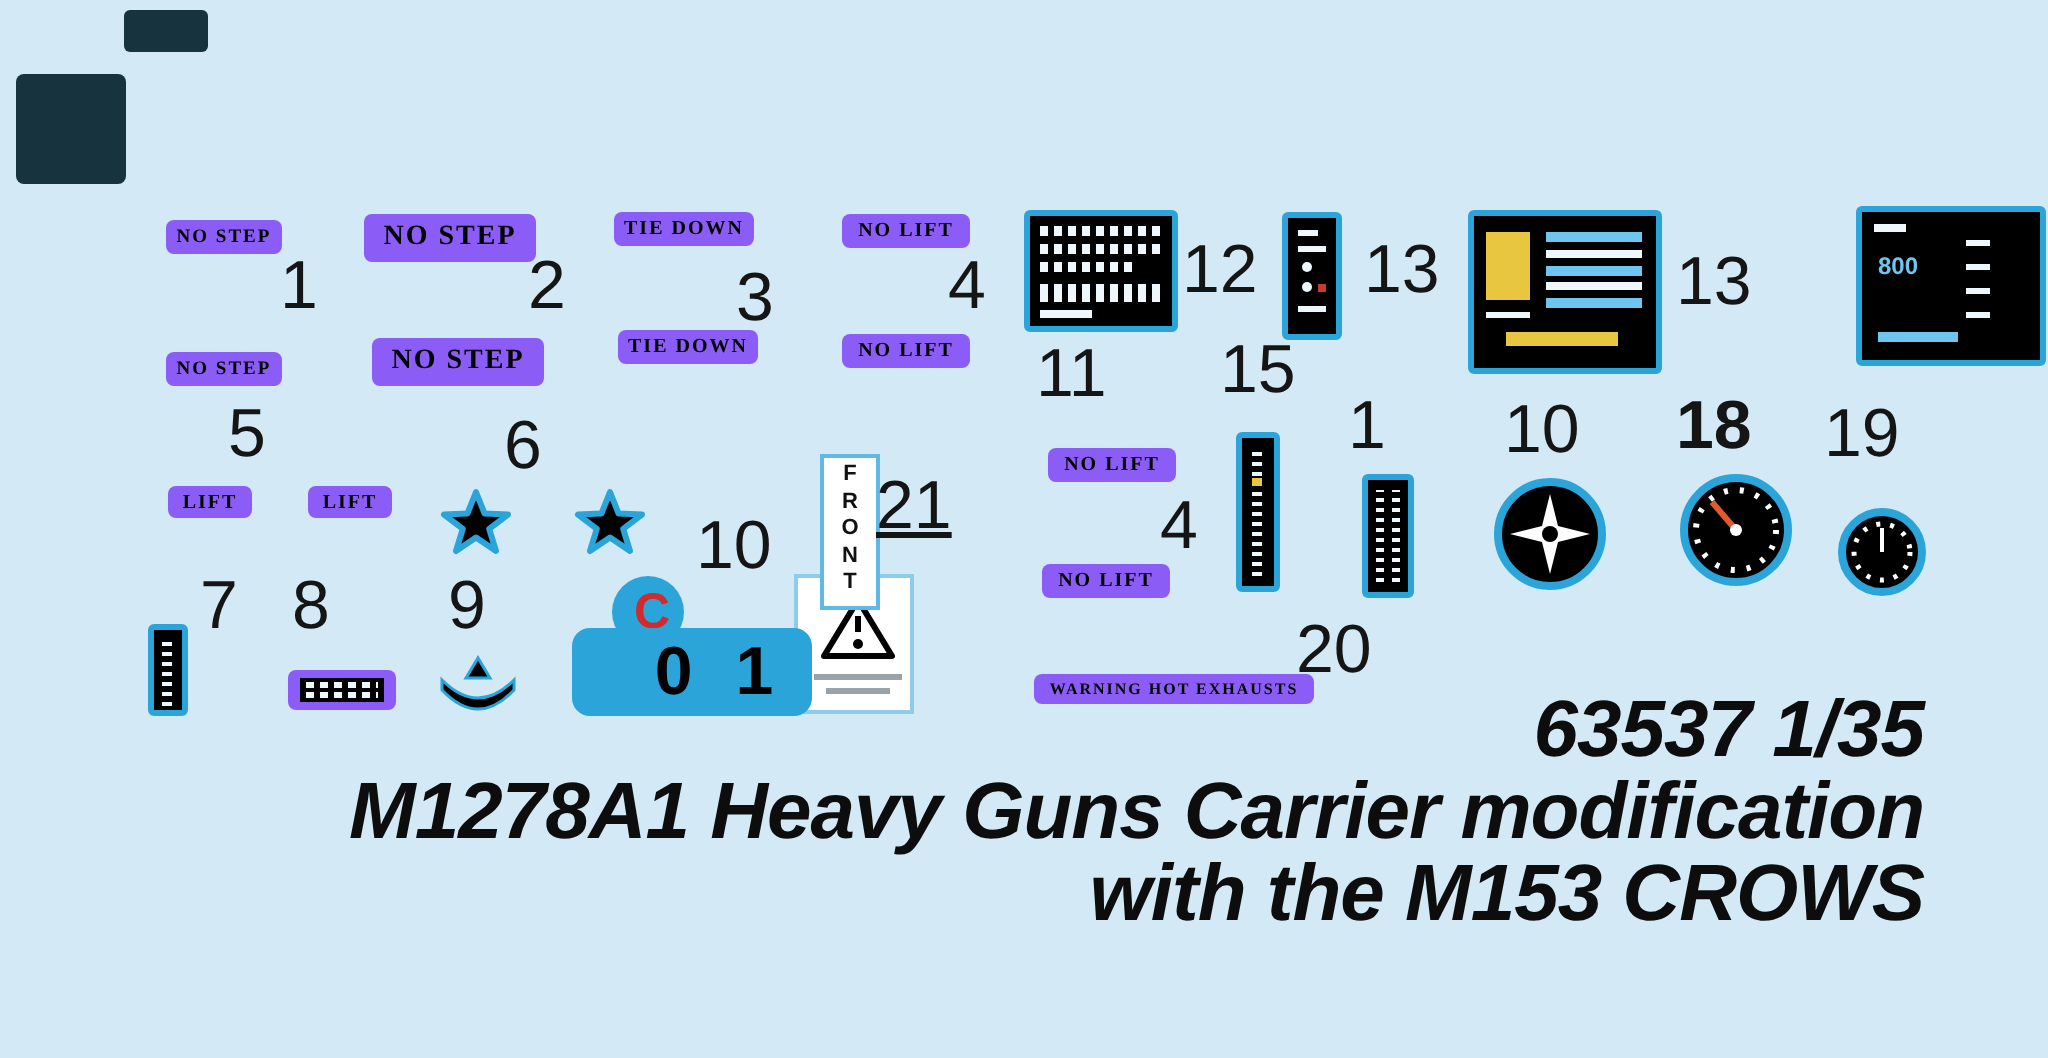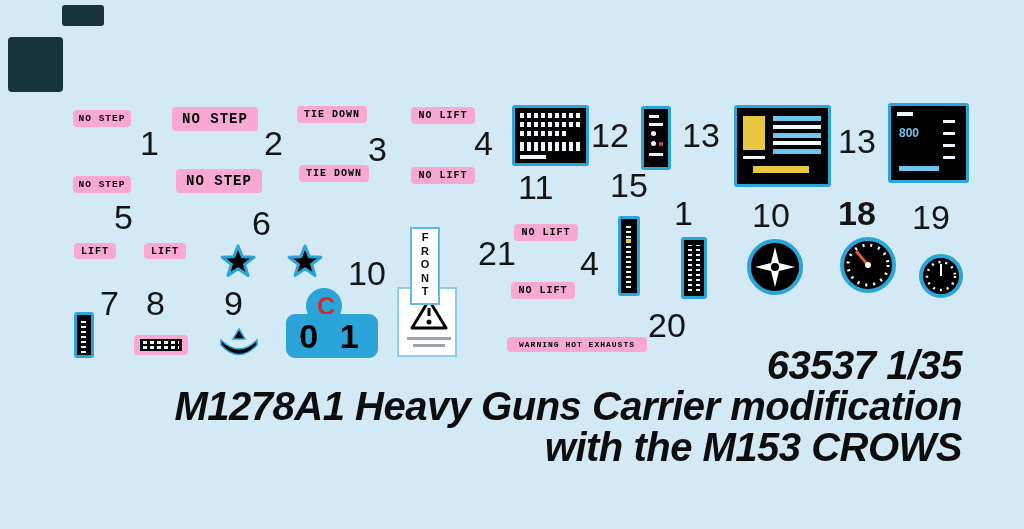--- a/index.html
+++ b/index.html
@@ -1,20 +1,20 @@
 <!DOCTYPE html>
 <html><head>
 <meta charset="utf-8">
 <style>
   html,body{margin:0;padding:0;}
   body{background:#d3eaf6;font-family:"Liberation Sans",sans-serif;}
   .sheet{position:relative;width:1024px;height:529px;background:#d3eaf6;overflow:hidden;}
-  .pill{position:absolute;background:#f9a8d4;border-radius:4px;color:#000;font-weight:bold;
+  .pill{position:absolute;background:#8b5cf6;border-radius:4px;color:#000;font-weight:bold;
         display:flex;align-items:center;justify-content:center;letter-spacing:1px;
-        font-family:Liberation Mono, monospace;white-space:nowrap;}
+        font-family:Liberation Serif, serif;white-space:nowrap;margin-left:10px;}
   .num{position:absolute;font-size:34px;font-weight:400;color:#151515;
        font-family:"Liberation Sans",sans-serif;}
   .panel{position:absolute;background:#000;border:3px solid #2ba4da;border-radius:3px;box-sizing:border-box;}
   .dark{position:absolute;background:#16333e;}
   .svgbox{position:absolute;line-height:0;}
   .d{position:absolute;}
   .w{background:#eef7fc;}
   .cy{background:#6ec6ee;}
   .yl{background:#e9c63f;}
   .tx{background-image:repeating-linear-gradient(90deg,#eef7fc 0 4px,transparent 4px 7px);}
@@ -69,21 +69,21 @@
     <i class="d yl" style="left:6px;top:8px;width:22px;height:34px;"></i>
     <i class="d cy" style="left:36px;top:8px;width:48px;height:5px;"></i>
     <i class="d w" style="left:36px;top:17px;width:48px;height:4px;"></i>
     <i class="d cy" style="left:36px;top:25px;width:48px;height:5px;"></i>
     <i class="d w" style="left:36px;top:33px;width:48px;height:4px;"></i>
     <i class="d cy" style="left:36px;top:41px;width:48px;height:5px;"></i>
     <i class="d w" style="left:6px;top:48px;width:22px;height:3px;"></i>
     <i class="d yl" style="left:16px;top:58px;width:56px;height:7px;"></i>
   </div>
 
-  <div class="panel" style="left:888px;top:103px;width:81px;height:80px;">
+  <div class="panel" style="left:928px;top:103px;width:95px;height:80px;">
     <i class="d w" style="left:6px;top:6px;width:16px;height:4px;"></i>
     <span class="p800" style="left:8px;top:20px;">800</span>
     <i class="d w" style="left:52px;top:14px;width:12px;height:3px;"></i>
     <i class="d w" style="left:52px;top:26px;width:12px;height:3px;"></i>
     <i class="d w" style="left:52px;top:38px;width:12px;height:3px;"></i>
     <i class="d w" style="left:52px;top:50px;width:12px;height:3px;"></i>
     <i class="d cy" style="left:8px;top:60px;width:40px;height:5px;"></i>
   </div>
 
   <div class="pill" style="left:74px;top:243px;width:42px;height:16px;font-size:10px;">LIFT</div>
@@ -141,21 +141,21 @@
 
   <div class="svgbox" style="left:218px;top:326px;">
     <svg width="42" height="36" viewBox="0 0 42 36">
       <path d="M21 3 L27 13 L15 13 Z" fill="#000" stroke="#2ba4da" stroke-width="1.5"></path>
       <path d="M3 14 Q21 32 39 14 L39 19 Q21 38 3 19 Z" fill="#000" stroke="#2ba4da" stroke-width="1.5"></path>
     </svg>
   </div>
 
   <i class="d" style="left:306px;top:288px;width:36px;height:36px;background:#2ba4da;border-radius:50%;"></i>
   <span class="cmark" style="left:317px;top:292px;">C</span>
-  <div class="digits" style="left:286px;top:314px;width:92px;height:44px;">0 1</div>
+  <div class="digits" style="left:286px;top:314px;width:92px;height:44px;padding-left:28px;">0 1</div>
 
   <div class="pill" style="left:507px;top:337px;width:140px;height:15px;font-size:8px;">WARNING HOT EXHAUSTS</div>
 
   <div class="svgbox" style="left:746px;top:238px;">
     <svg width="58" height="58" viewBox="0 0 58 58">
       <circle cx="29" cy="29" r="26" fill="#000" stroke="#2ba4da" stroke-width="4"></circle>
       <path d="M29 9 L33 25 L49 29 L33 33 L29 49 L25 33 L9 29 L25 25 Z" fill="#fff"></path>
       <circle cx="29" cy="29" r="4" fill="#000"></circle>
     </svg>
   </div>
@@ -184,21 +184,21 @@
   <span class="num" style="left:682px;top:116px;">13</span>
   <span class="num" style="left:838px;top:122px;">13</span>
   <span class="num" style="left:610px;top:166px;text-align:center;">15</span>
   <span class="num" style="left:114px;top:198px;">5</span>
   <span class="num" style="left:252px;top:204px;">6</span>
   <span class="num" style="left:674px;top:194px;">1</span>
   <span class="num" style="left:752px;top:196px;">10</span>
   <span class="num" style="left:838px;top:194px;font-weight:bold;">18</span>
   <span class="num" style="left:912px;top:198px;">19</span>
   <span class="num" style="left:348px;top:254px;">10</span>
-  <span class="num" style="left:478px;top:234px;">21</span>
+  <span class="num" style="left:438px;top:234px;text-decoration:underline;">21</span>
   <span class="num" style="left:580px;top:244px;">4</span>
   <span class="num" style="left:100px;top:284px;">7</span>
   <span class="num" style="left:146px;top:284px;">8</span>
   <span class="num" style="left:224px;top:284px;">9</span>
   <span class="num" style="left:648px;top:306px;">20</span>
 
   <div class="footer">
     <div>63537 1/35</div>
     <div>M1278A1 Heavy Guns Carrier modification</div>
     <div>with the M153 CROWS</div>

